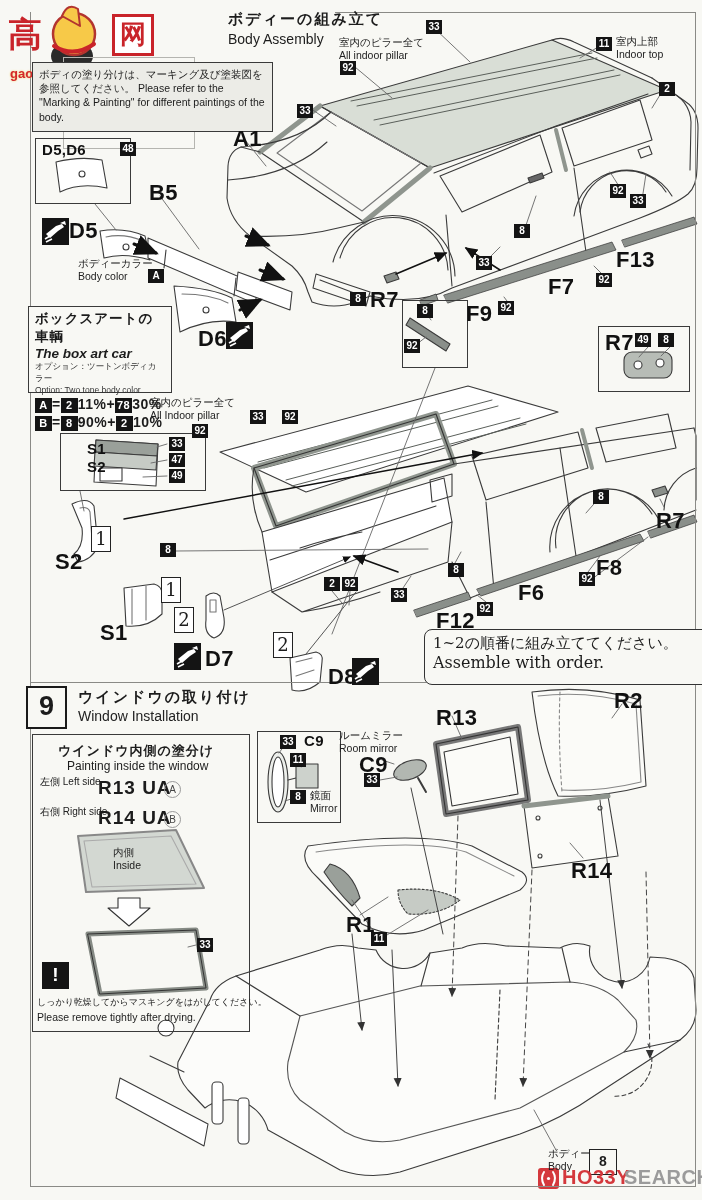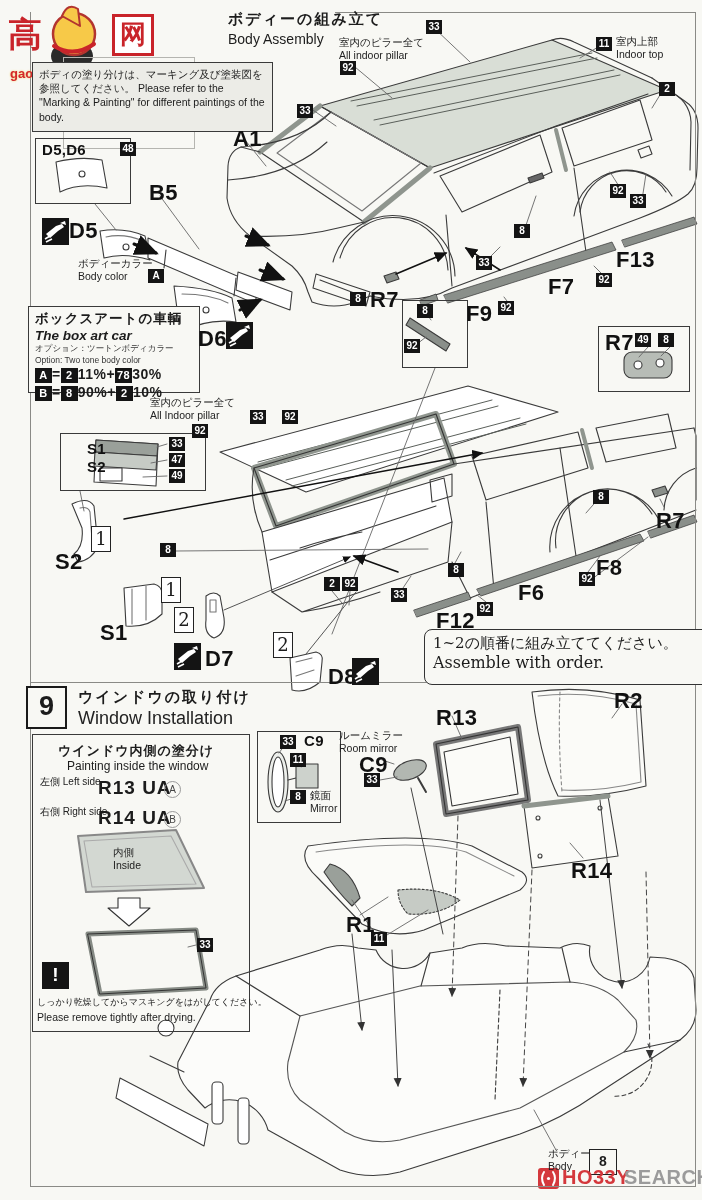--- a/index.html
+++ b/index.html
@@ -21,34 +21,34 @@
   .ann .en{display:block;}
   .box{position:absolute;border:1.4px solid #3a3a3a;box-sizing:border-box;}
   .psym{position:absolute;width:27px;height:27px;background:#141414;}
   .warn{position:absolute;width:27px;height:27px;background:#141414;color:#fff;font-weight:700;
         font-size:19px;text-align:center;line-height:26px;}
   .circ{display:inline-block;width:15px;height:15px;border:1px solid #999;border-radius:50%;
         font-size:10px;line-height:15px;text-align:center;color:#444;vertical-align:2px;}
   #note-paint{left:32px;top:62px;width:241px;height:70px;background:#ececе7;background:#ecece7;
         padding:4px 6px;font-size:10.5px;line-height:1.35;}
   #note-paint .en{font-size:10.5px;}
-  #boxart{left:28px;top:306px;width:172px;height:87px;background:#f8f8f4;padding:3px 6px;}
+  #boxart{left:28px;top:306px;width:144px;height:87px;background:#f8f8f4;padding:3px 6px;}
   #boxart .t1{font-size:13.5px;font-weight:700;letter-spacing:1px;}
   #boxart .t2{font-size:13.5px;font-weight:700;font-style:italic;}
   #boxart .t3{font-size:8.5px;color:#333;}
   #boxart .t4{font-size:8.5px;color:#333;}
   .ba-row{font-size:14px;font-weight:700;margin-top:1px;letter-spacing:.5px;}
   #note-assemble{left:424px;top:629px;width:268px;height:48px;border:1.4px solid #333;border-radius:8px;
         background:#f8f8f4;padding:3px 8px;font-family:"DejaVu Serif",serif;}
   #note-assemble .jp{font-size:15px;}
   #note-assemble .en{font-size:16px;}
   #sec9-num{left:26px;top:686px;width:37px;height:39px;border:2px solid #1a1a1a;background:#f8f8f4;
         font-size:27px;font-weight:700;text-align:center;line-height:36px;}
   .sec-title-jp{position:absolute;font-size:15px;font-weight:700;letter-spacing:2px;}
-  .sec-title-en{position:absolute;font-size:18px;color:#222;}
+  .sec-title-en{position:absolute;font-size:14px;color:#222;}
   #gao{left:6px;top:4px;width:190px;height:112px;}
   #gao .hi{position:absolute;left:2px;top:8px;font-size:34px;font-weight:700;color:#c9242a;}
   #gao .net{position:absolute;left:106px;top:10px;width:36px;height:36px;border:3px solid #c9242a;
         color:#c9242a;font-size:26px;font-weight:700;text-align:center;line-height:34px;background:#fff;}
   #gao .url{position:absolute;left:4px;top:62px;font-size:13px;font-weight:700;color:#d4282c;
         text-shadow:0 0 2px #f3cf5a;}
   #hobby{left:538px;top:1166px;height:26px;}
   #hobby .w1{position:absolute;left:24px;top:0;font-size:20px;font-weight:700;color:#d4383c;letter-spacing:.5px;}
   #hobby .w2{position:absolute;left:86px;top:0;font-size:20px;font-weight:700;color:#9b9b9b;letter-spacing:.5px;}
   #body8{position:absolute;left:589px;top:1149px;width:26px;height:24px;border:1.5px solid #222;background:#f8f8f4;

